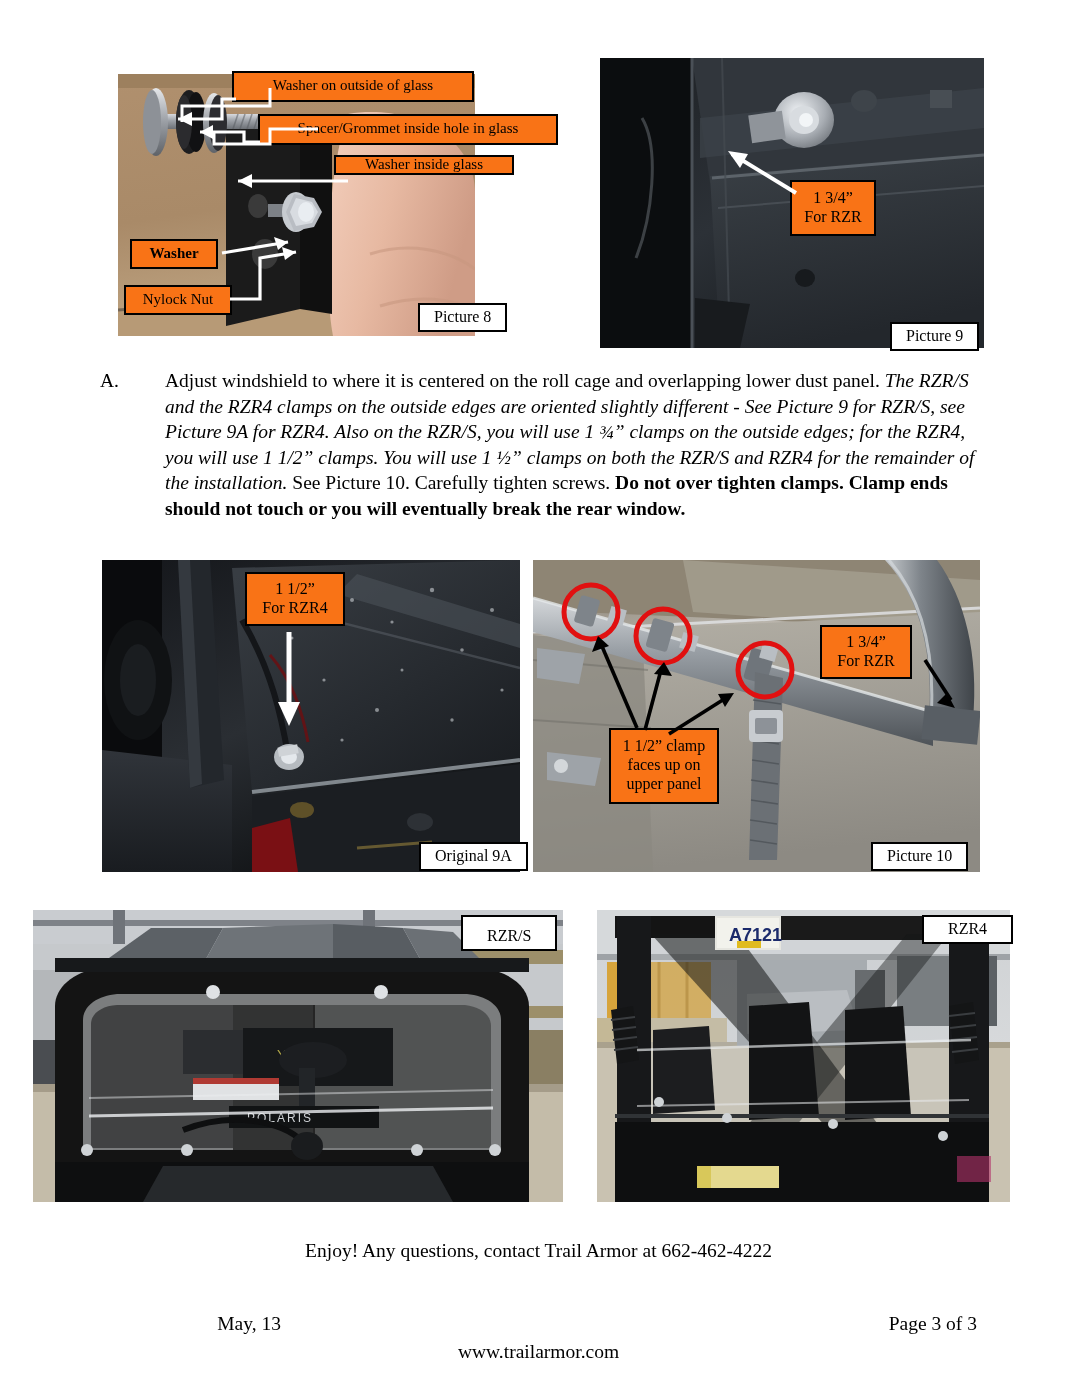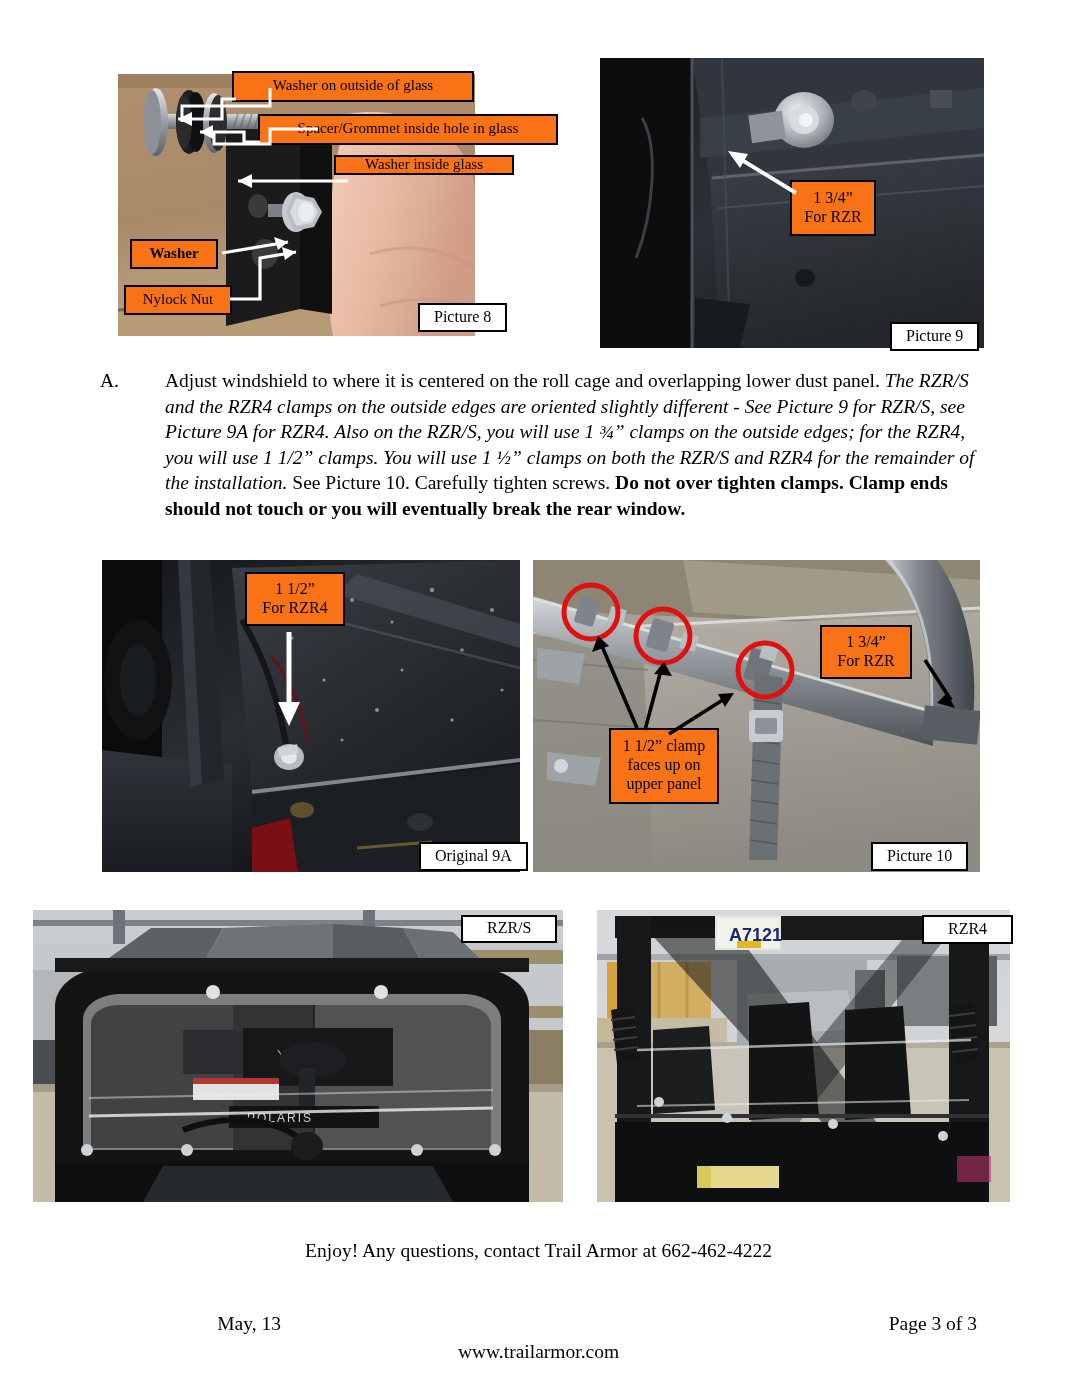--- a/index.html
+++ b/index.html
@@ -478,21 +478,21 @@
     <circle cx="154" cy="240" r="6" fill="#cfd3d6"></circle>
     <circle cx="384" cy="240" r="6" fill="#cfd3d6"></circle>
     <circle cx="462" cy="240" r="6" fill="#cfd3d6"></circle>
     <circle cx="180" cy="82" r="7" fill="#dfe2e5"></circle>
     <circle cx="348" cy="82" r="7" fill="#dfe2e5"></circle>
 
     <path d="M22 252 L496 252 L496 292 L22 292 Z" fill="#0e0f10"></path>
     <path d="M130 256 L400 256 L420 292 L110 292 Z" fill="#26292c"></path>
   </svg>
 </div>
-<div class="picnum" style="left:461px; top:915px; padding:2px 24px 4px 24px;">RZR/S</div>
+<div class="picnum" style="left:461px; top:915px; padding:10px 24px 4px 24px;">RZR/S</div>
 
 <div class="photo" id="photo-rzr4" style="left:597px; top:910px; width:413px; height:292px;">
   <svg class="scene" viewBox="0 0 413 292" preserveAspectRatio="none">
     <defs>
       <linearGradient id="shop2" x1="0" y1="0" x2="0" y2="1">
         <stop offset="0" stop-color="#cfd2d4"></stop>
         <stop offset="0.55" stop-color="#d8dadc"></stop>
         <stop offset="1" stop-color="#bdb6a6"></stop>
       </linearGradient>
     </defs>

